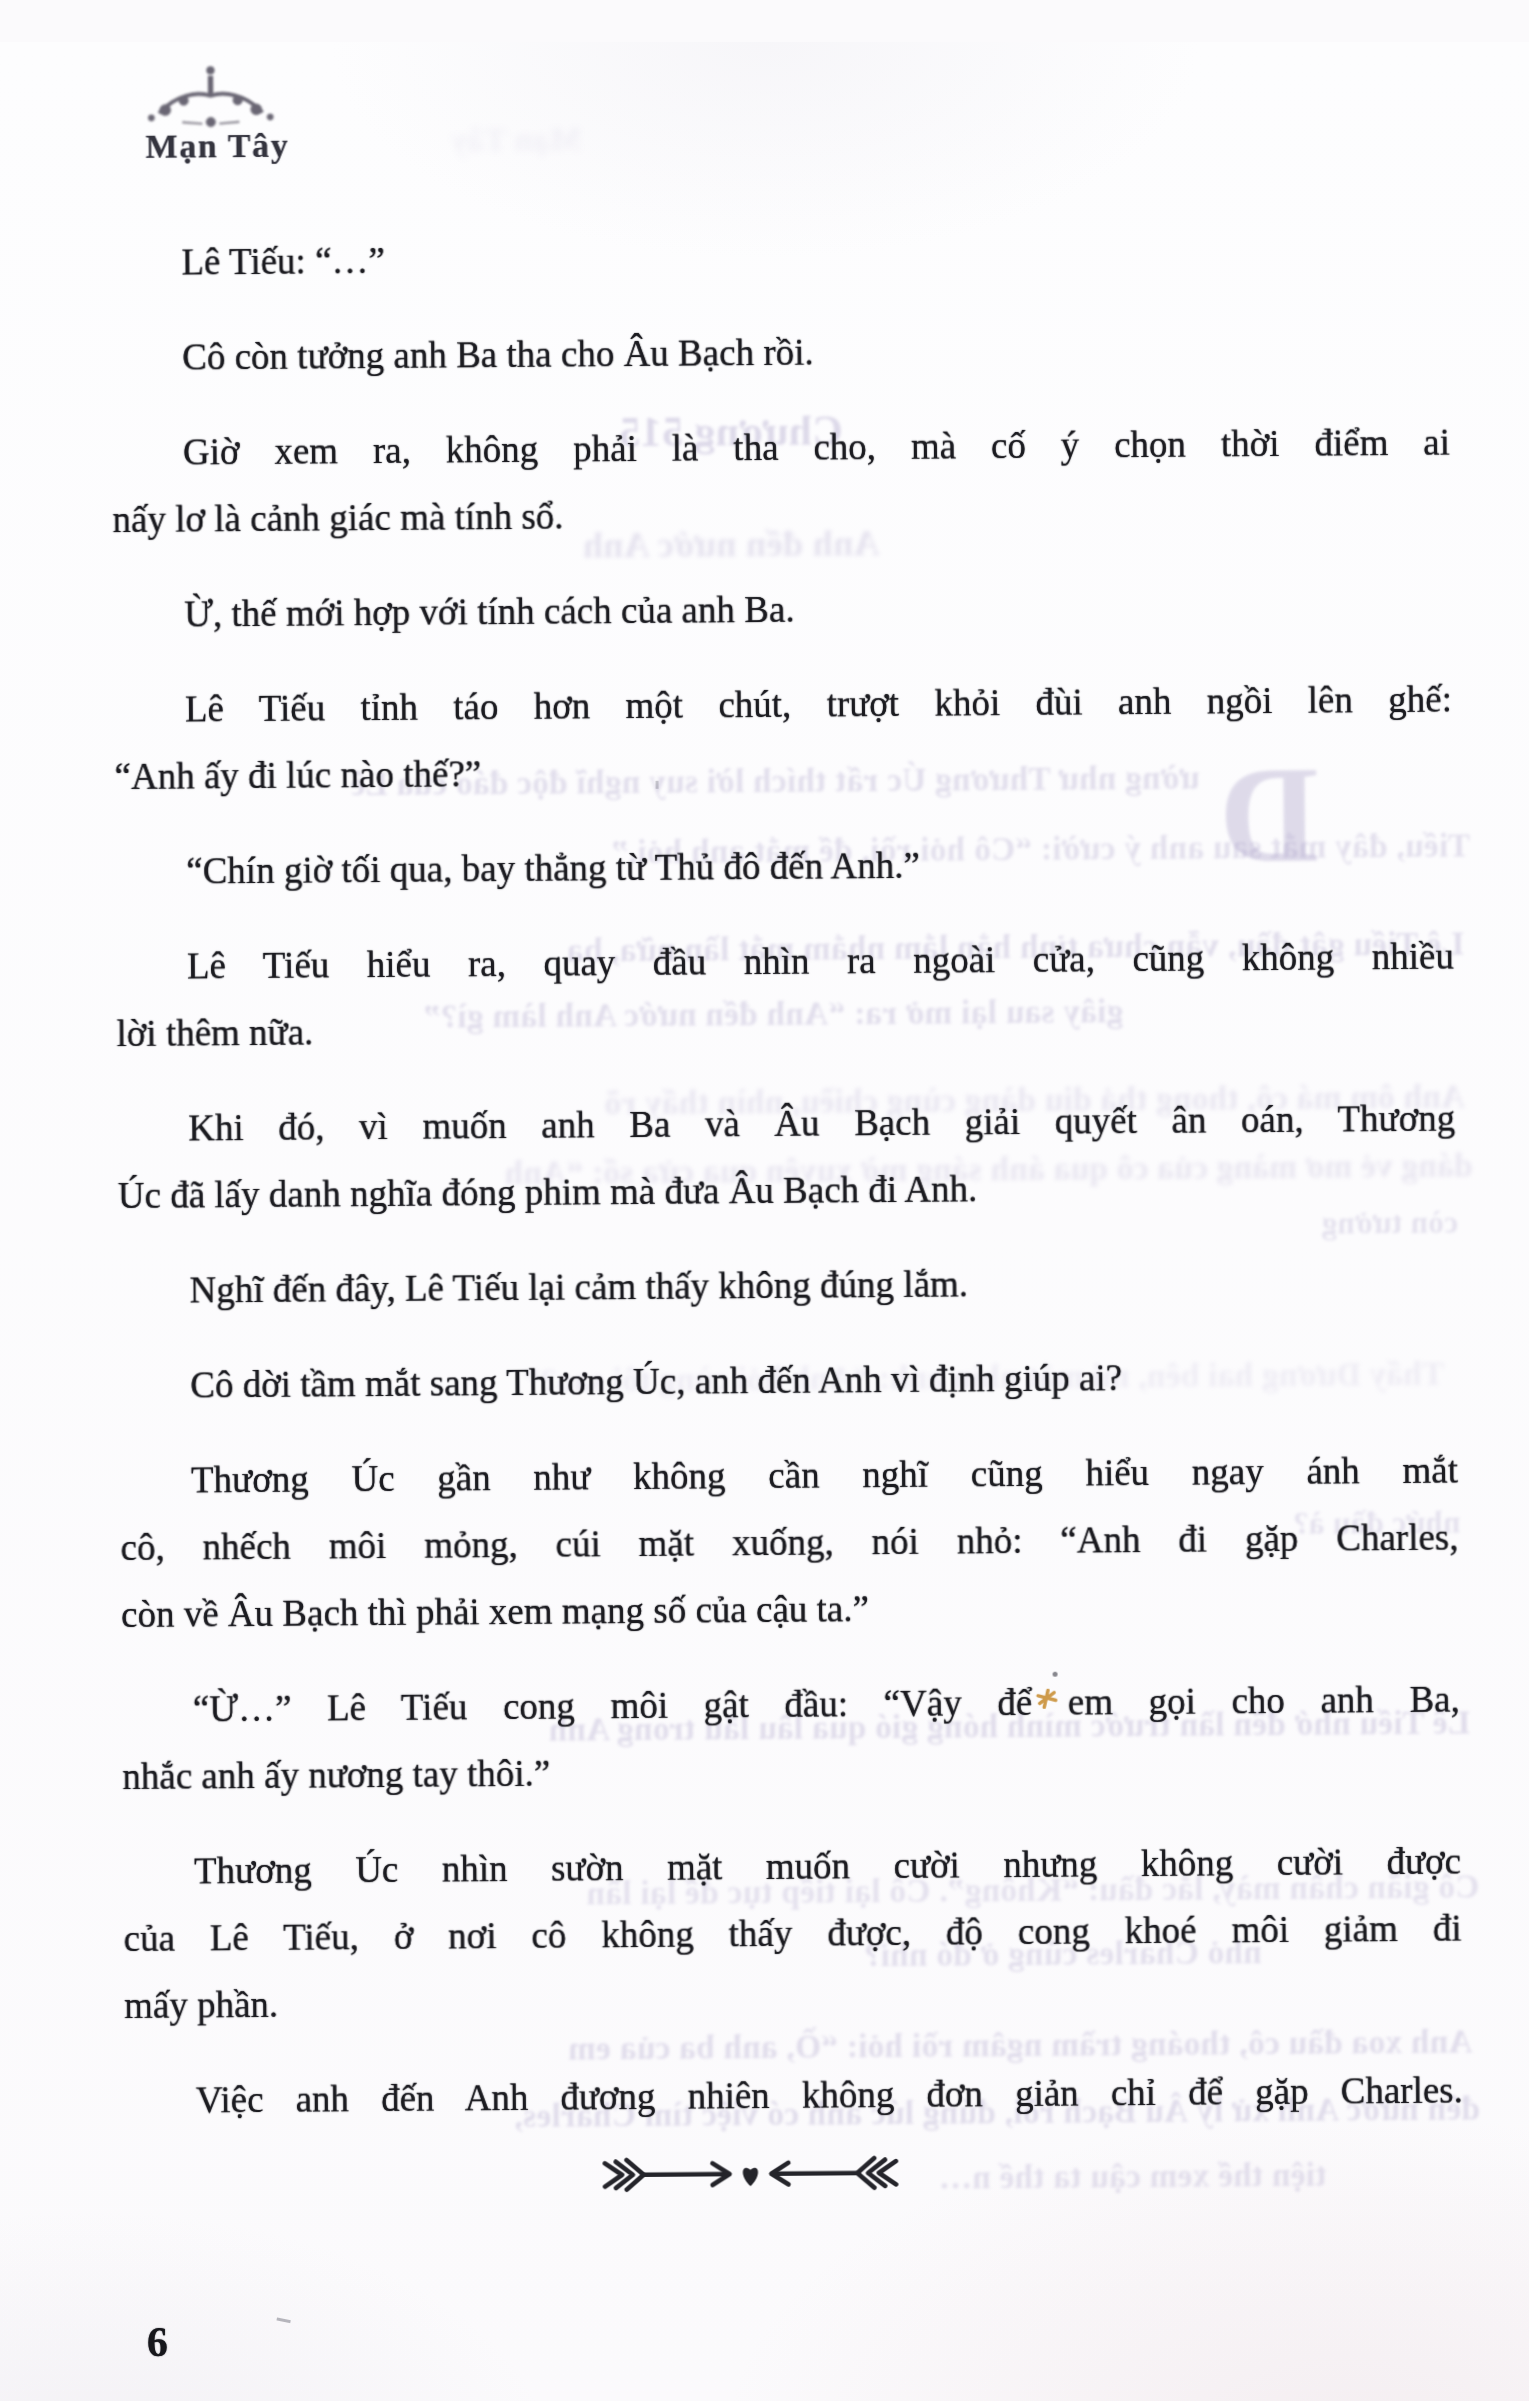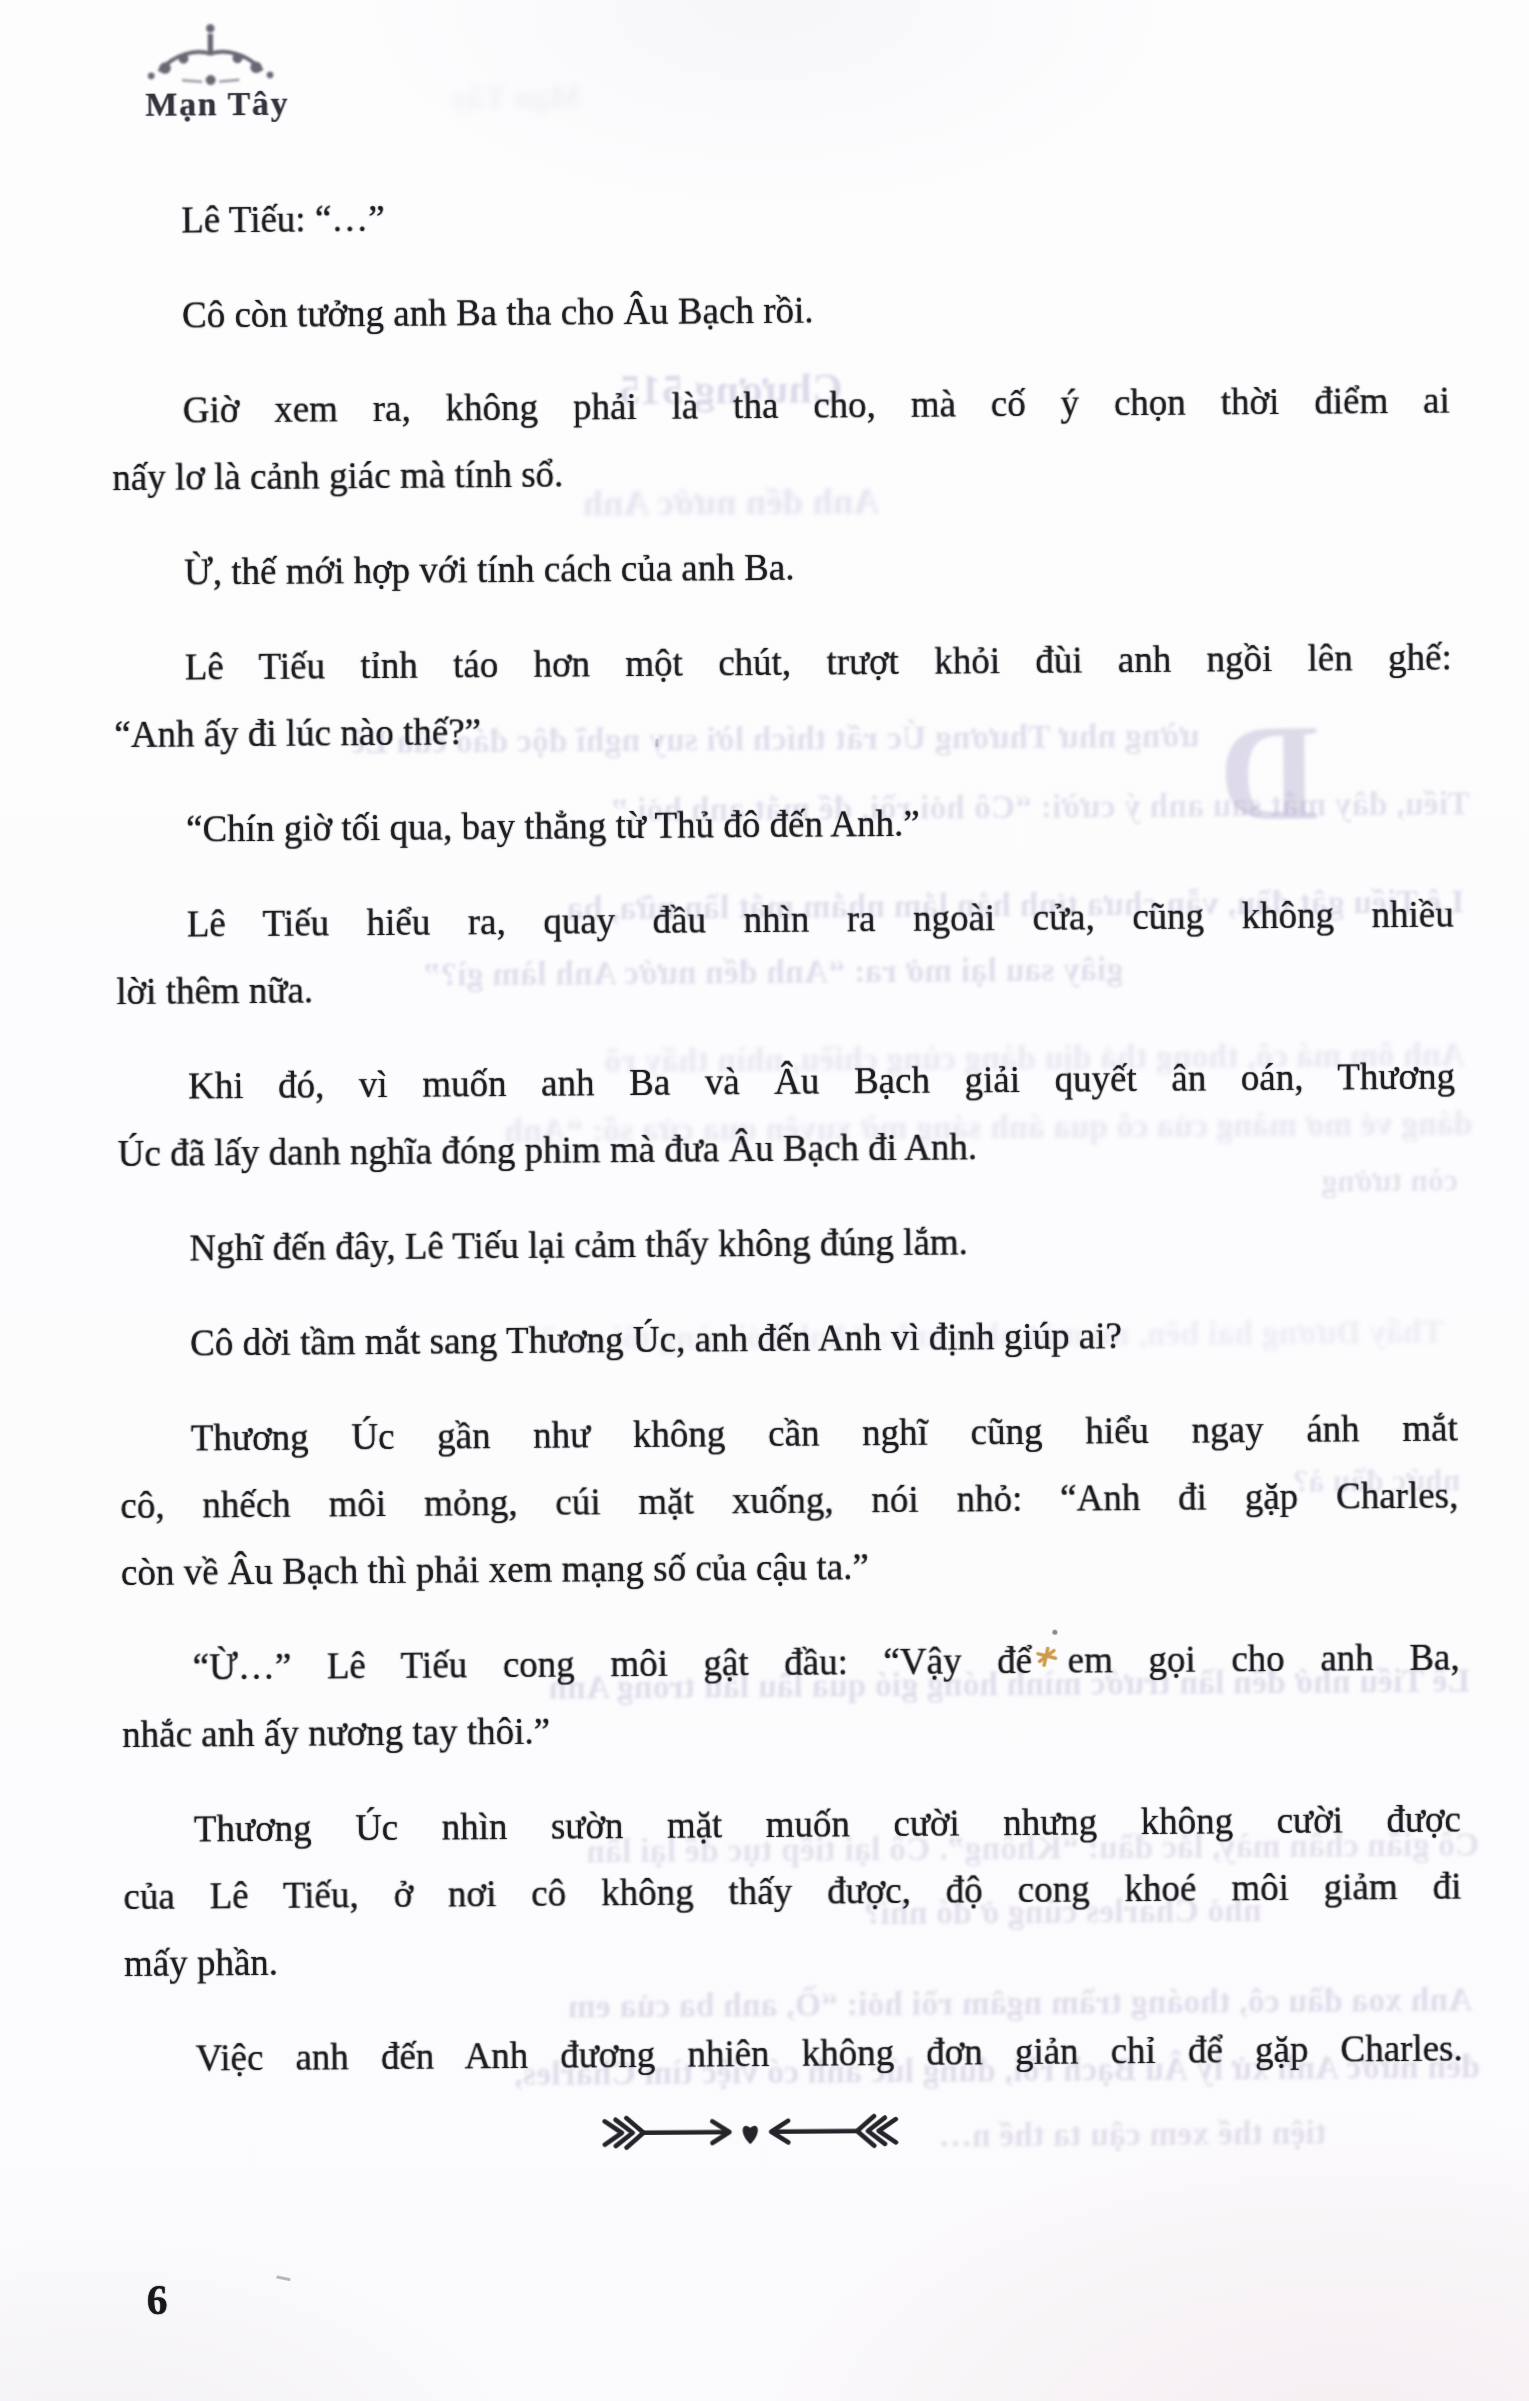--- a/index.html
+++ b/index.html
@@ -8,20 +8,21 @@
     font-family:"Liberation Serif","DejaVu Serif",serif;
     background:#fbfafc;
   }
   .page{
     position:absolute;inset:0;
     background:
       radial-gradient(1008px 543px at 88% 102%, rgba(226,206,212,.28), transparent 62%),
       radial-gradient(776px 434px at 6% 103%, rgba(212,206,218,.22), transparent 60%),
       radial-gradient(621px 310px at 50% 0%, rgba(235,233,240,.35), transparent 70%),
       linear-gradient(#fdfdfe,#fbfafc);
+    margin-top: 42px;
   }
   .content{position:absolute;inset:0;transform:rotate(-0.45deg);}
   
   .text-block{position:absolute;left:118px;right:74px;top:182px;}
   .para{margin:0 0 28px 0;}
   .line{
     font-size:37px;line-height:67px;color:#1b1b20;
     text-align:justify;text-align-last:justify;
     text-shadow:0 0 1.2px rgba(15,15,22,.9);
     filter:blur(0.2px);

